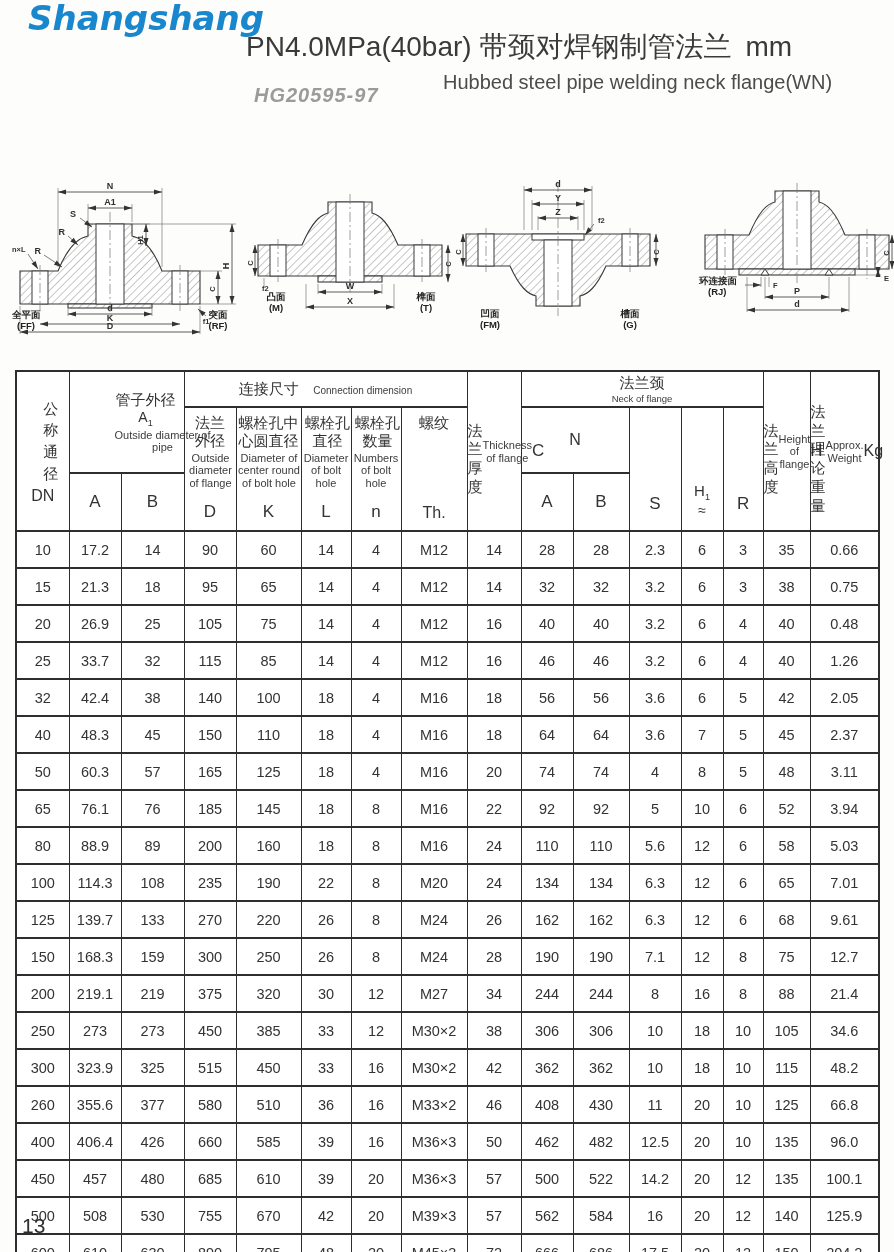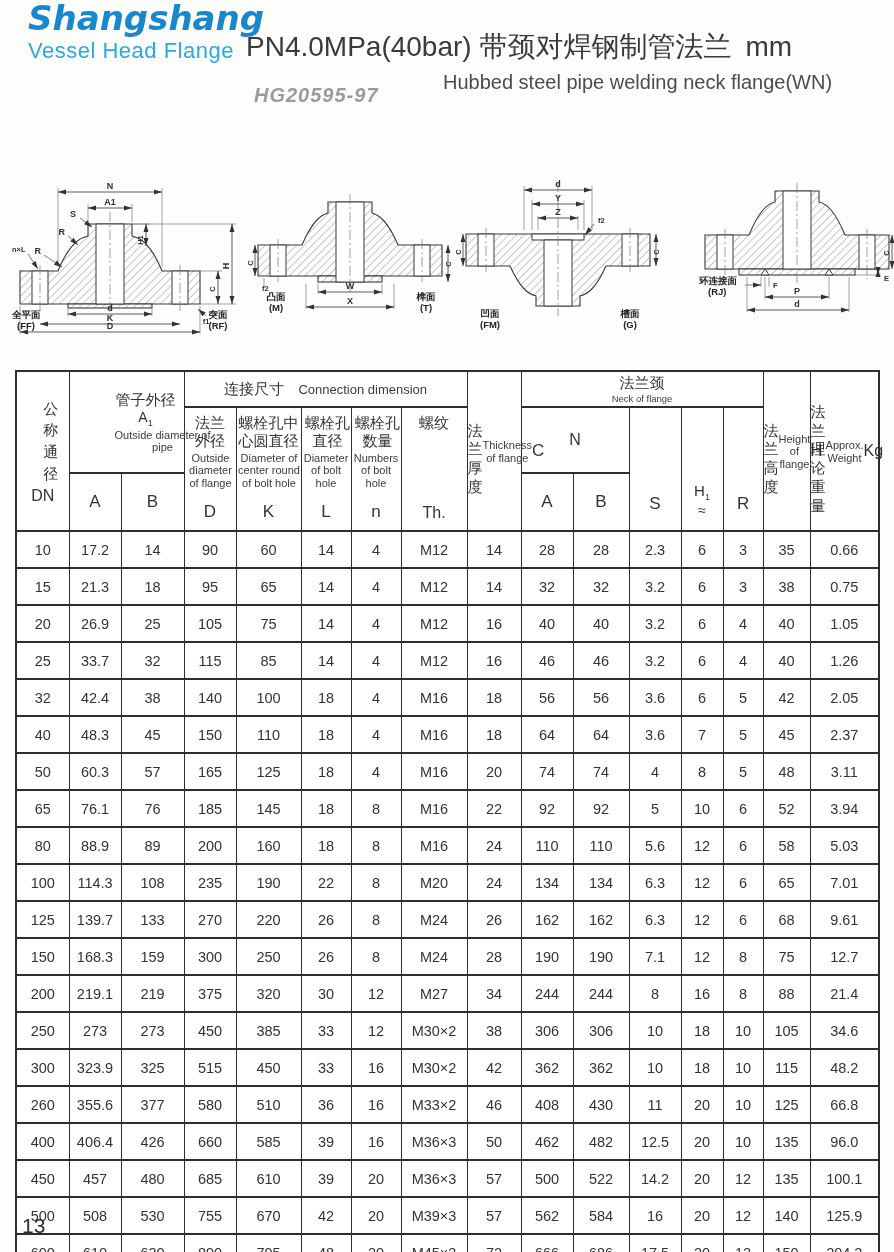--- a/index.html
+++ b/index.html
@@ -43,30 +43,29 @@
   .cc .sp{flex:1;}
   .tall{display:flex;flex-direction:row;align-items:center;height:140px;padding:4px 0;}
   .tall .sp{flex:1;} .tall .zh{margin-top:16px;}
   .mid{display:flex;flex-direction:column;align-items:center;justify-content:center;height:92px;margin-left:38px;}
   .dncell{display:flex;flex-direction:column;align-items:center;justify-content:center;height:144px;}
   .vchars{width:17px;word-break:break-all;font-size:15px;line-height:1.45;margin-left:16px;}
   .dncode{font-size:16px;margin-top:2px;}
   .bot{display:flex;flex-direction:column;align-items:center;justify-content:flex-end;
        height:106px;padding-bottom:16px;}
   .strip{line-height:1.1;}
-  .strip .szh{font-size:15px;} .strip .sen{font-size:13px;margin-left:10px;color:#3c3c3c;}
+  .strip .szh{font-size:15px;} .strip .sen{font-size:10px;margin-left:10px;color:#3c3c3c;}
   .strip2 .szh{font-size:15px;display:block;} .strip2 .sen{font-size:9.5px;display:block;color:#3c3c3c;}
   .pagenum{position:absolute;left:22px;top:1214px;font-size:21px;color:#2f2f2f;}
 </style>
 </head>
 <body>
 
 <div class="logo">
   <div class="brand">Shangshang</div>
-  <div class="tagline">Vessel Head Flange</div>
 </div>
 
 <div class="title">
   <span>PN4.0MPa(40bar) 带颈对焊钢制管法兰</span><span class="unit">mm</span>
 </div>
 <div class="standard">HG20595-97</div>
 <div class="subtitle">Hubbed steel pipe welding neck flange(WN)</div>
 
 <div class="diagrams">
   <svg width="0" height="0">
@@ -431,21 +430,21 @@
         <td class="bd">14</td>
         <td class="bd">4</td>
         <td class="bd">M12</td>
         <td class="bd">16</td>
         <td class="bd">40</td>
         <td class="bd">40</td>
         <td class="bd">3.2</td>
         <td class="bd">6</td>
         <td class="bd">4</td>
         <td class="bd">40</td>
-        <td class="bd">1.05</td>
+        <td class="bd">0.48</td>
       </tr>
       <tr>
         <td class="bd">25</td>
         <td class="bd">33.7</td>
         <td class="bd">32</td>
         <td class="bd">115</td>
         <td class="bd">85</td>
         <td class="bd">14</td>
         <td class="bd">4</td>
         <td class="bd">M12</td>

